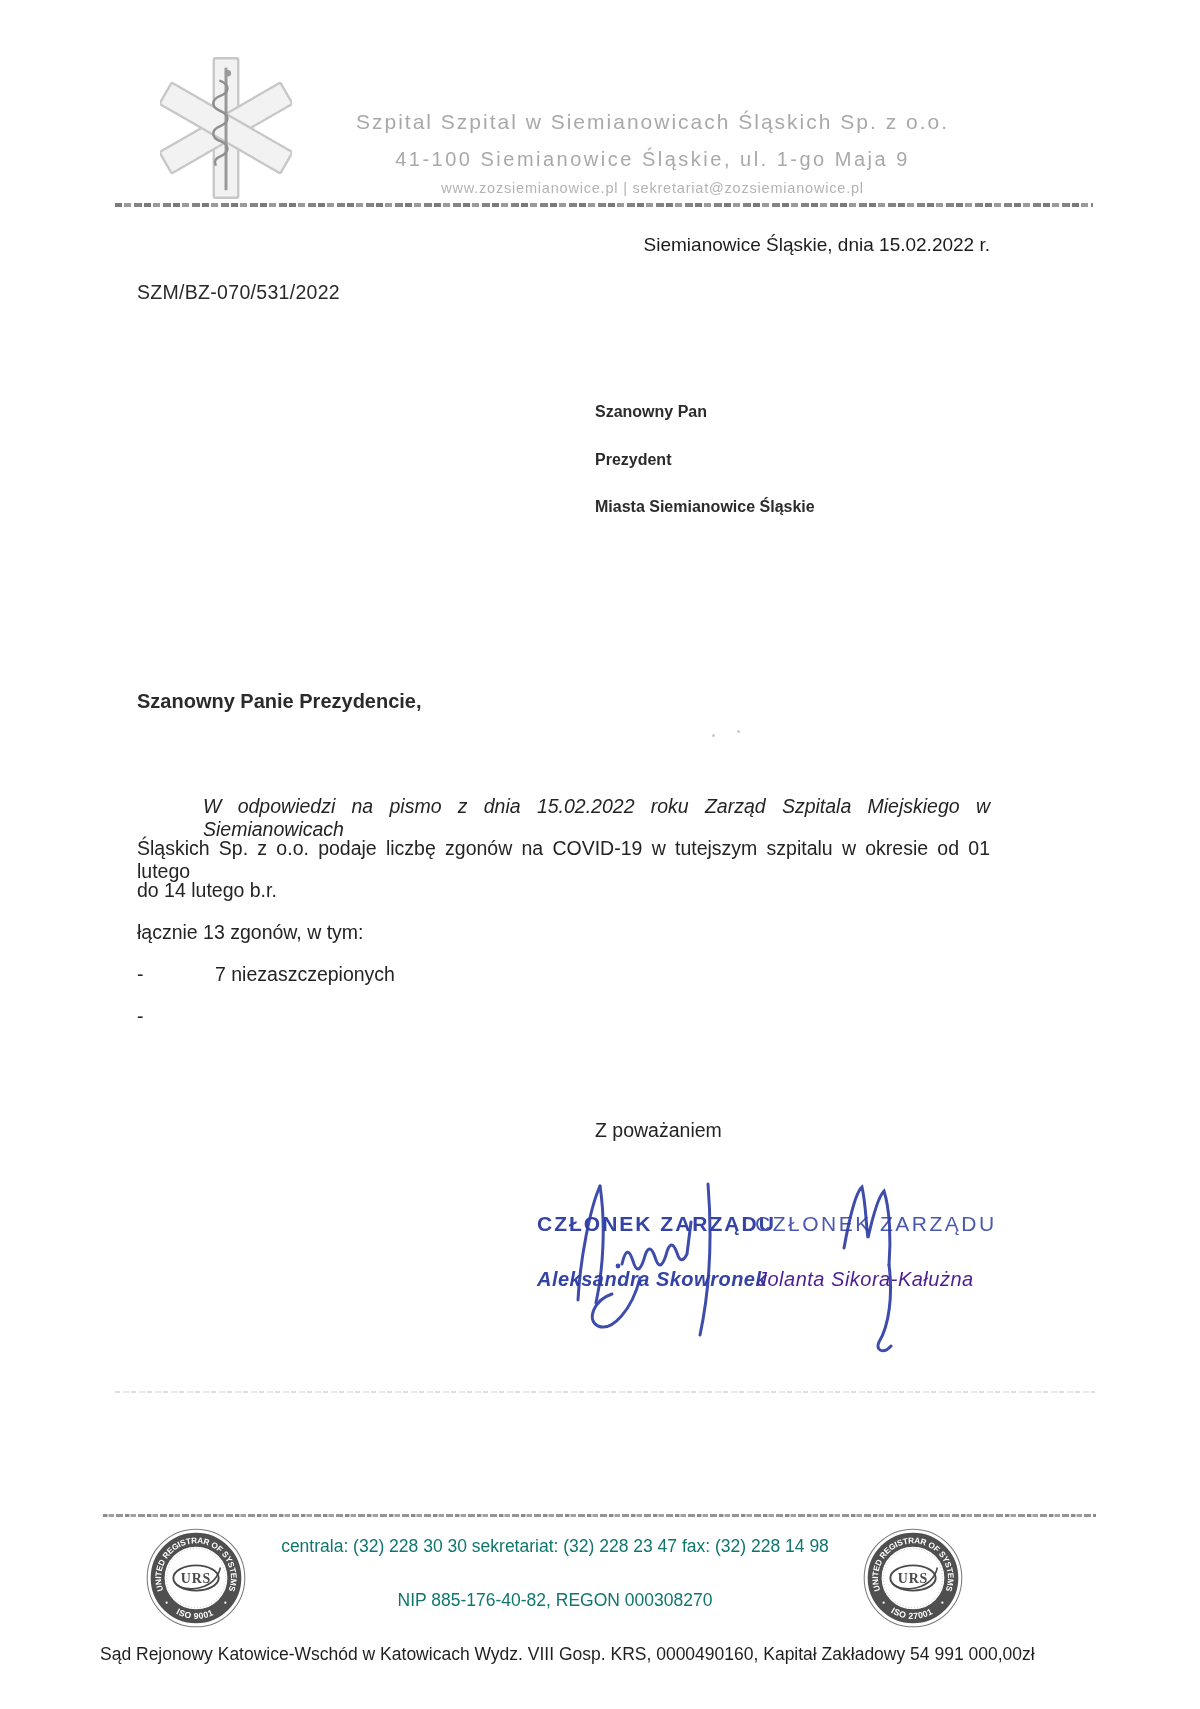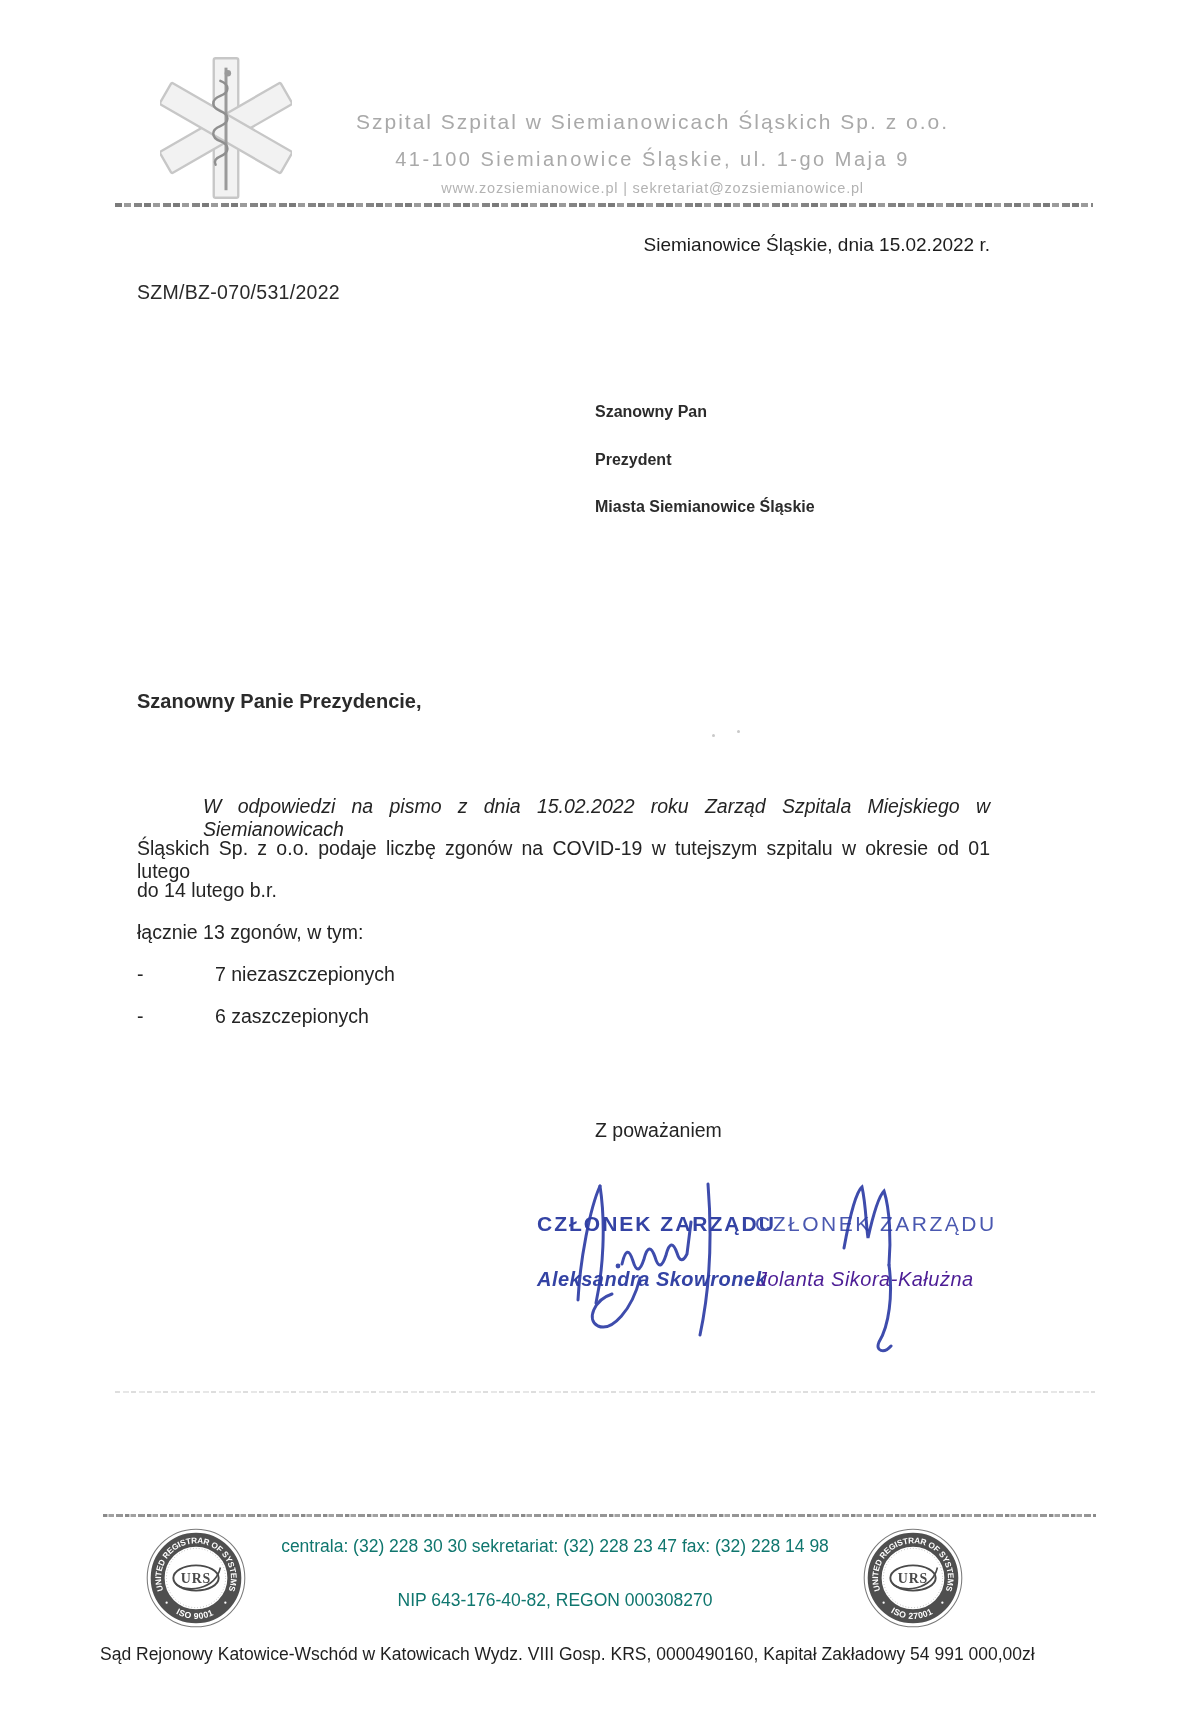--- a/index.html
+++ b/index.html
@@ -95,21 +95,20 @@
   <div class="abs pline pjust pl-indent" style="left:137px;top:795px;">W odpowiedzi na pismo z dnia 15.02.2022 roku Zarząd Szpitala Miejskiego w Siemianowicach</div>
   <div class="abs pline pjust" style="left:137px;top:837px;">Śląskich Sp. z o.o. podaje liczbę zgonów na COVID-19 w tutejszym szpitalu w okresie od 01 lutego</div>
   <div class="abs pline" style="left:137px;top:879px;">do 14 lutego b.r.</div>
 
   <div class="abs pline" style="left:137px;top:921px;">łącznie 13 zgonów, w tym:</div>
 
   <div class="abs bullet-dash" style="left:137px;top:963px;">-</div>
   <div class="abs pline" style="left:215px;top:963px;">7 niezaszczepionych</div>
 
   <div class="abs bullet-dash" style="left:137px;top:1005px;">-</div>
-  <div class="abs pline" style="left:215px;top:1005px;">6 zaszczepionych</div>
 
   <div class="abs closing" style="left:595px;top:1119px;">Z poważaniem</div>
 
   <div class="abs sig-title-left" style="left:537px;top:1212px;">CZŁONEK ZARZĄDU</div>
   <div class="abs sig-title-right" style="left:755px;top:1212px;">CZŁONEK ZARZĄDU</div>
 
   <div class="abs sig-name-left" style="left:537px;top:1268px;">Aleksandra Skowronek</div>
   <div class="abs sig-name-right" style="left:757px;top:1268px;">Jolanta Sikora-Kałużna</div>
 
   <svg class="abs" style="left:500px;top:1170px;" width="520" height="200" viewBox="0 0 520 200" fill="none" stroke="#2e3da6" stroke-width="3" stroke-linecap="round" opacity="0.92">
@@ -168,16 +167,16 @@
       <textPath href="#arcBotR" startOffset="4" textLength="52">ISO 27001</textPath>
     </text>
     <circle cx="36.3" cy="98.3" r="1.3" fill="#ffffff"></circle>
     <circle cx="103.7" cy="98.3" r="1.3" fill="#ffffff"></circle>
     <ellipse cx="70" cy="70" rx="26" ry="14.5" fill="#ffffff" stroke="#4a4a4a" stroke-width="2.2"></ellipse>
     <path d="M 46,76 C 58,88 92,84 98,58" fill="none" stroke="#4a4a4a" stroke-width="1.8"></path>
     <text x="70" y="75.5" text-anchor="middle" font-family="Liberation Serif, serif" font-weight="700" font-size="16" letter-spacing="1" fill="#4a4a4a">URS</text>
   </svg>
 
   <div class="abs foot-text" style="left:260px;top:1536px;width:590px;">centrala: (32) 228 30 30 sekretariat: (32) 228 23 47 fax: (32) 228 14 98</div>
-  <div class="abs foot-text" style="left:260px;top:1590px;width:590px;">NIP 643-176-40-82, REGON 000308270</div>
+  <div class="abs foot-text" style="left:260px;top:1590px;width:590px;">NIP 885-176-40-82, REGON 000308270</div>
   <div class="abs foot-court" style="left:100px;top:1644px;width:900px;">Sąd Rejonowy Katowice-Wschód w Katowicach Wydz. VIII Gosp. KRS, 0000490160, Kapitał Zakładowy 54 991 000,00zł</div>
 
 </div>
 
 </body></html>

